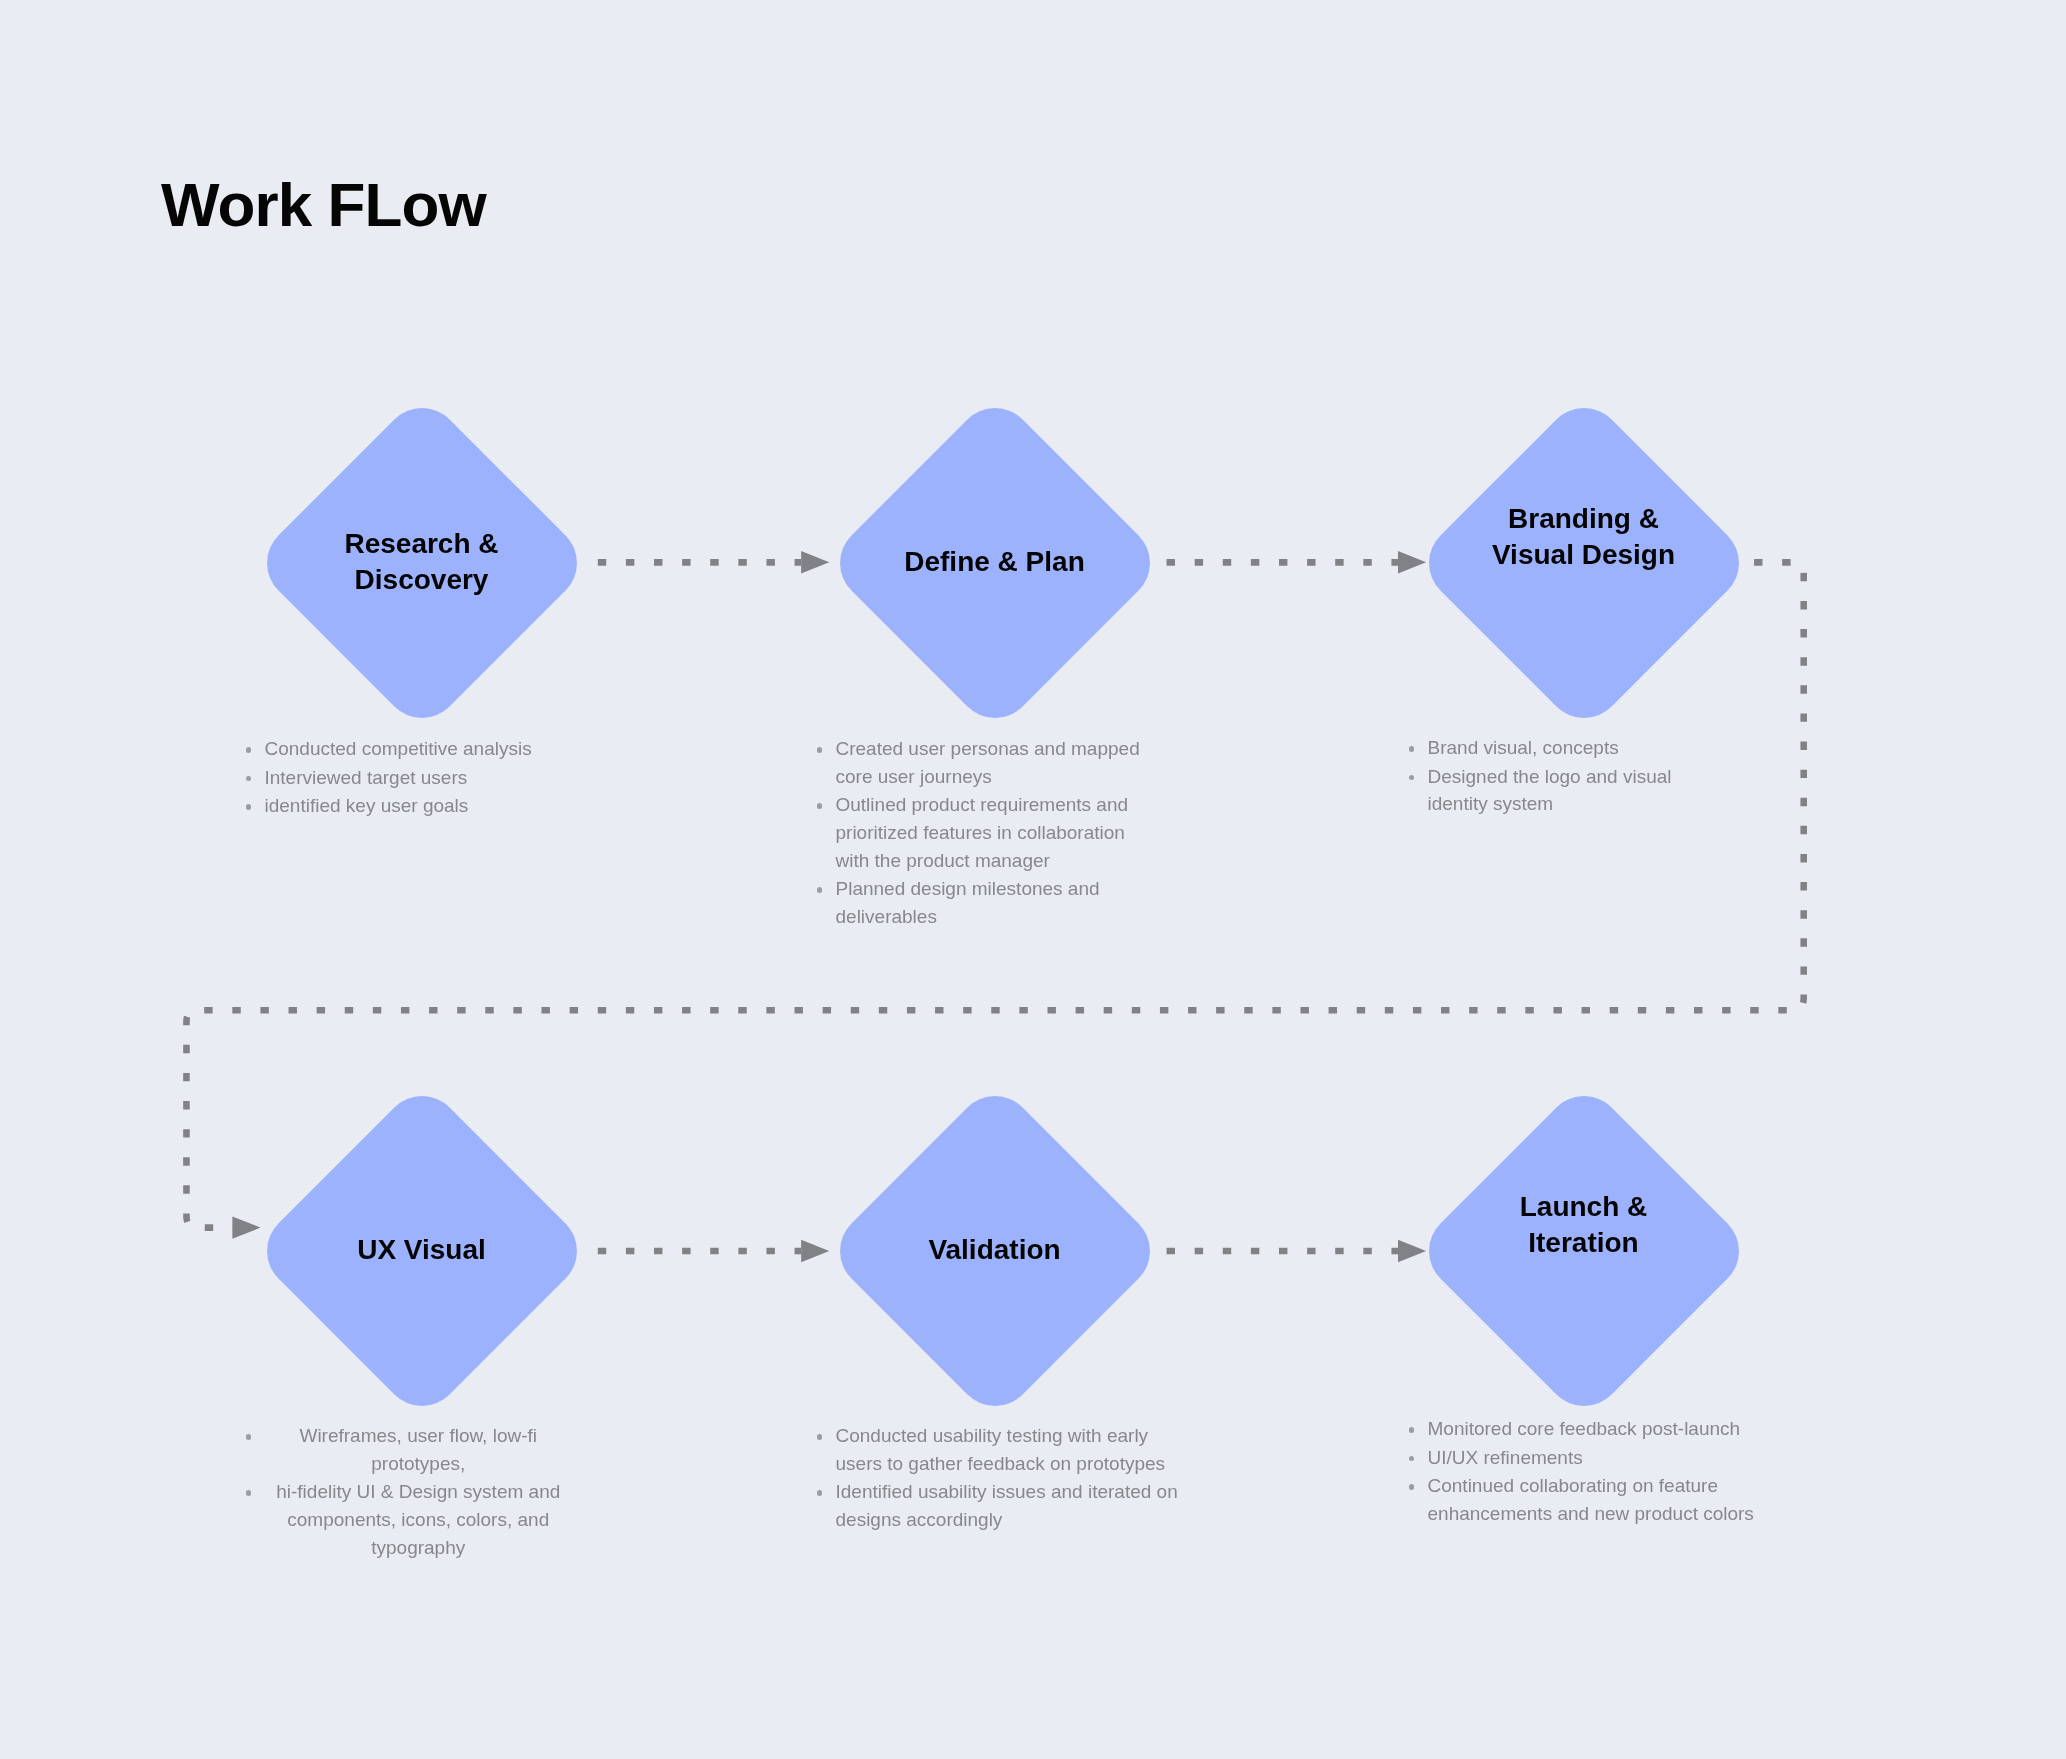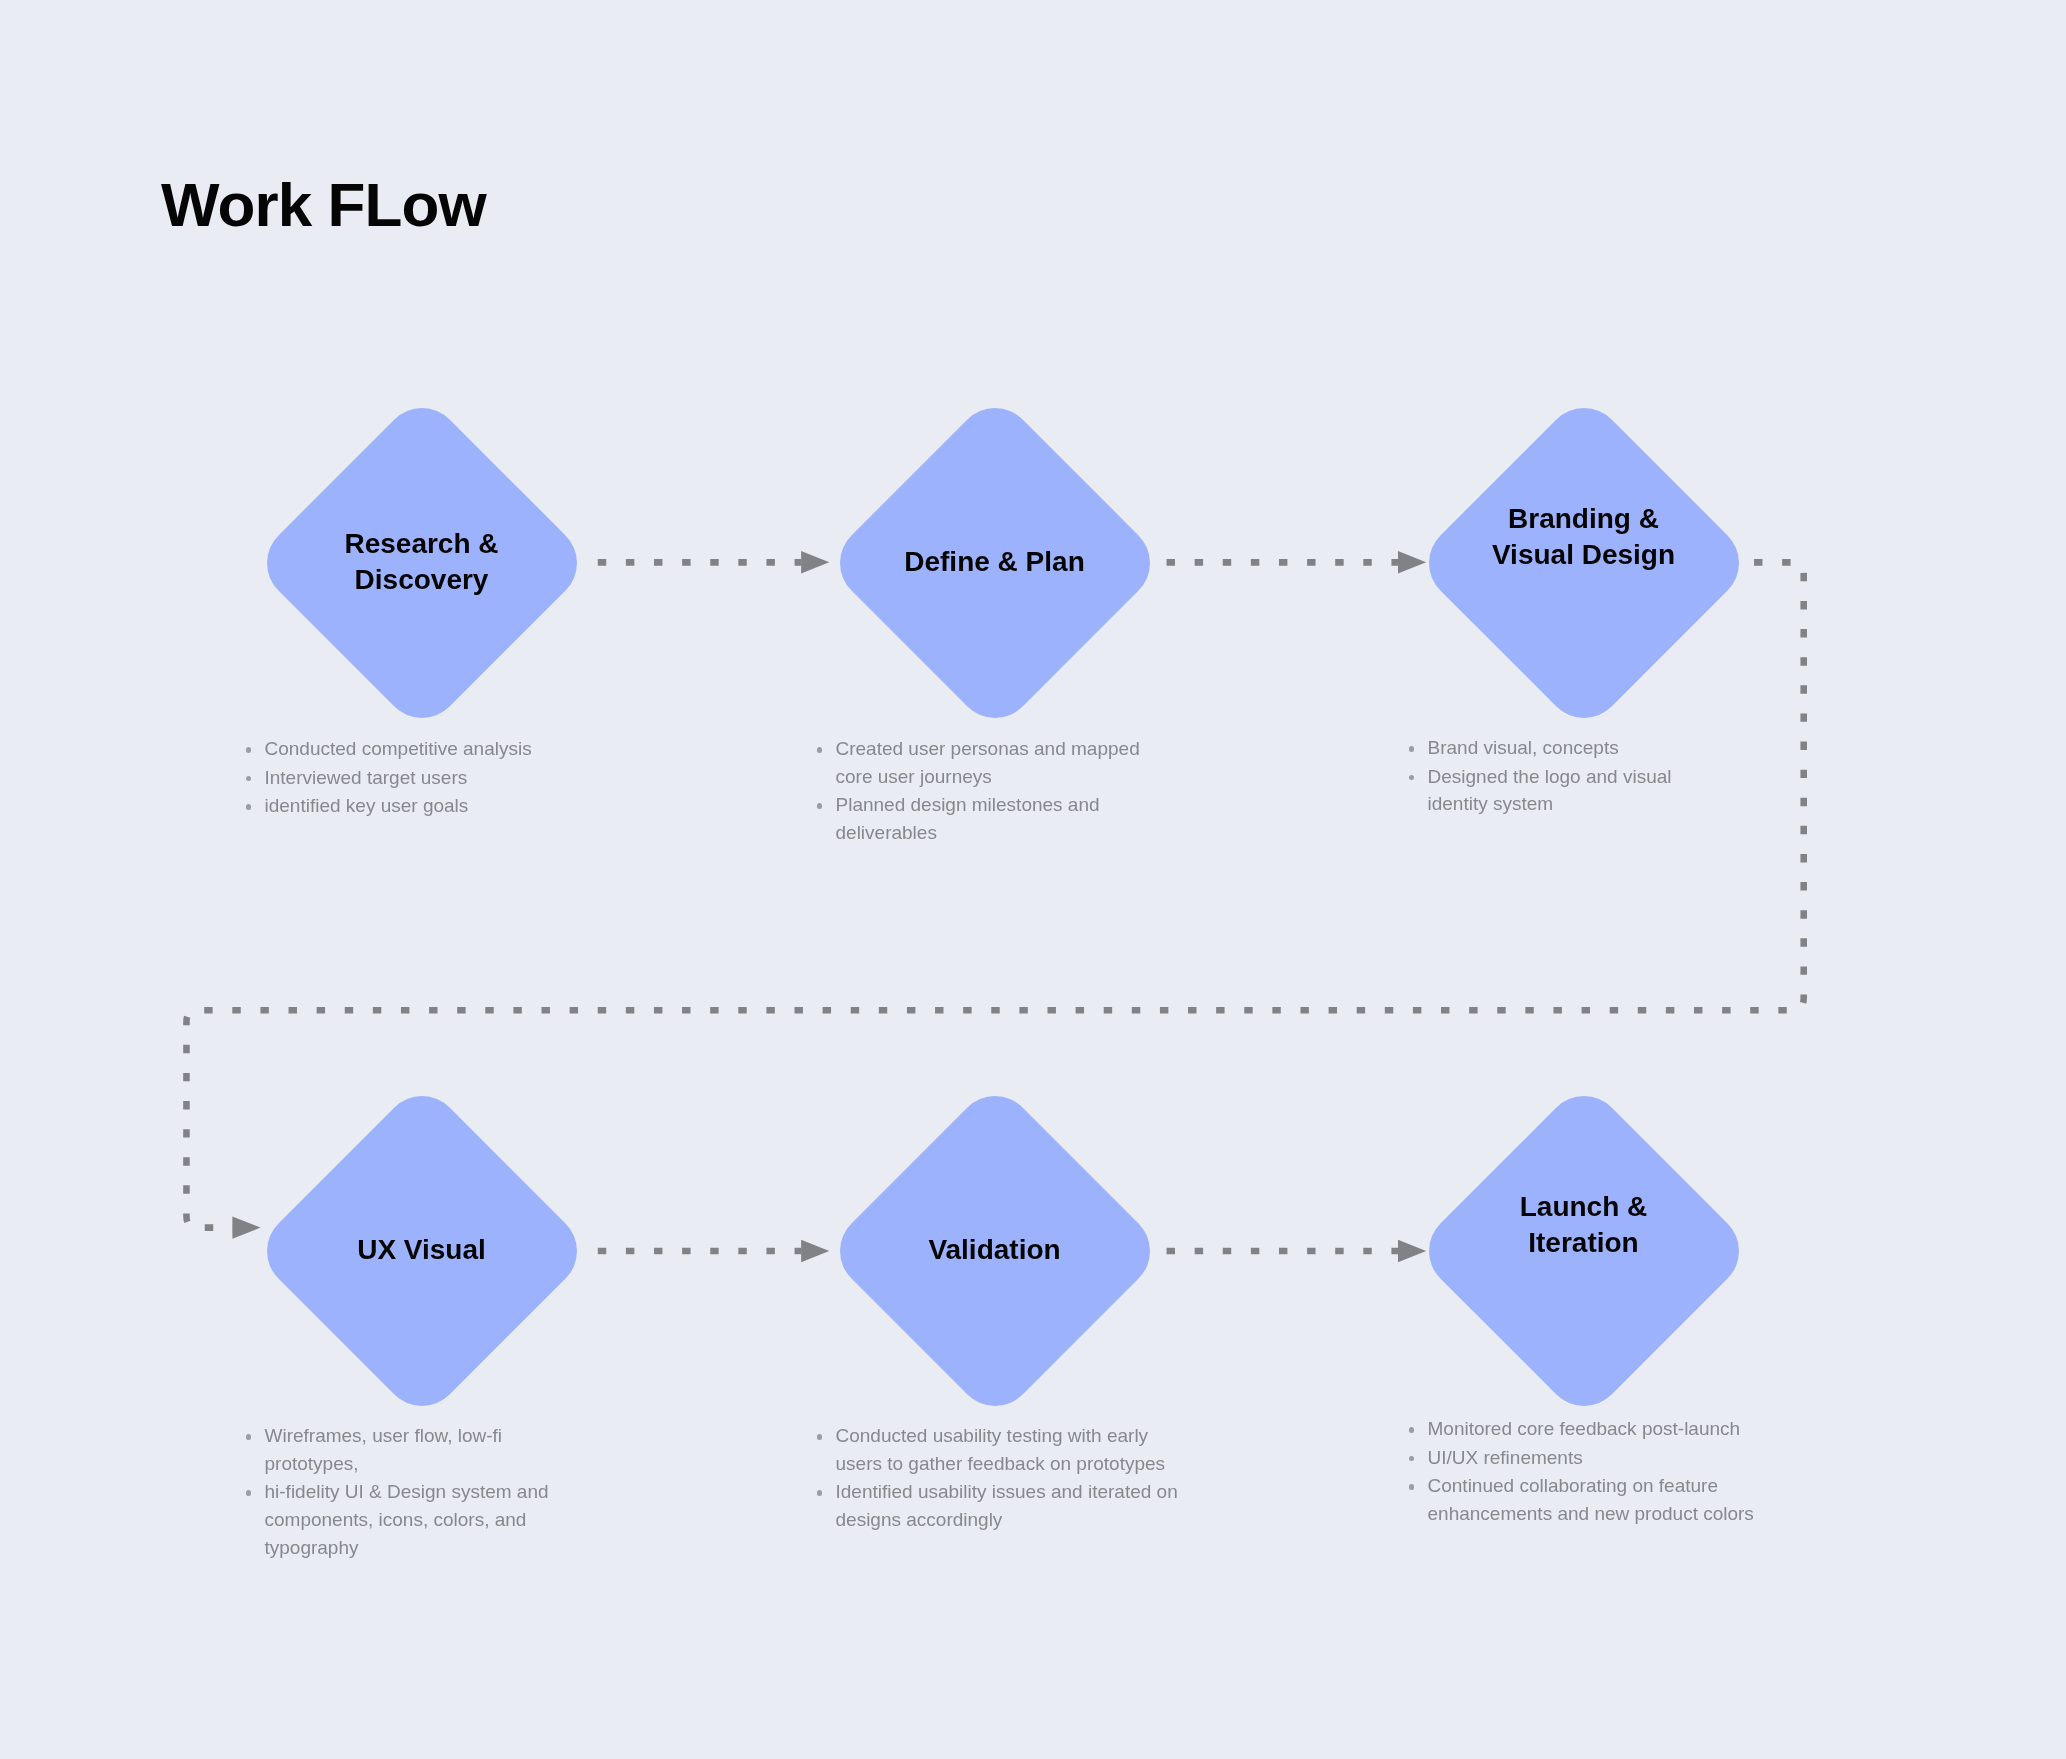--- a/index.html
+++ b/index.html
@@ -153,38 +153,39 @@
     <li>Interviewed target users</li>
     <li>identified key user goals</li>
   </ul>
 
   <div class="node" style="left:824px; top:392px; width:341px; height:341px;">
     <div class="diamond"></div>
     <div class="diamond-label" style="top:531px; top:152px;">Define &amp; Plan</div>
   </div>
   <ul class="bullets" style="left:813px; top:735px; width:345px;">
     <li>Created user personas and mapped core user journeys</li>
+    <li>Outlined product requirements and prioritized features in collaboration with the product manager</li>
     <li>Planned design milestones and deliverables</li>
   </ul>
 
   <div class="node" style="left:1413px; top:392px; width:341px; height:341px;">
     <div class="diamond"></div>
     <div class="diamond-label" style="top:109px;">Branding &amp;
 Visual Design</div>
   </div>
   <ul class="bullets" style="left:1405px; top:734px; width:309px;">
     <li>Brand visual, concepts</li>
     <li>Designed the logo and visual identity system</li>
   </ul>
 
   <div class="node" style="left:251px; top:1080px; width:341px; height:341px;">
     <div class="diamond"></div>
     <div class="diamond-label" style="top:152px;">UX Visual</div>
   </div>
-  <ul class="bullets" style="left:242px; top:1422px; width:330px;">
+  <ul class="bullets" style="left:242px; top:1422px; width:330px;text-align:center;">
     <li>Wireframes, user flow, low-fi prototypes,</li>
     <li>hi-fidelity UI &amp; Design system and components, icons, colors, and typography</li>
   </ul>
 
   <div class="node" style="left:824px; top:1080px; width:341px; height:341px;">
     <div class="diamond"></div>
     <div class="diamond-label" style="top:152px;">Validation</div>
   </div>
   <ul class="bullets" style="left:813px; top:1422px; width:375px;">
     <li>Conducted usability testing with early users to gather feedback on prototypes</li>

